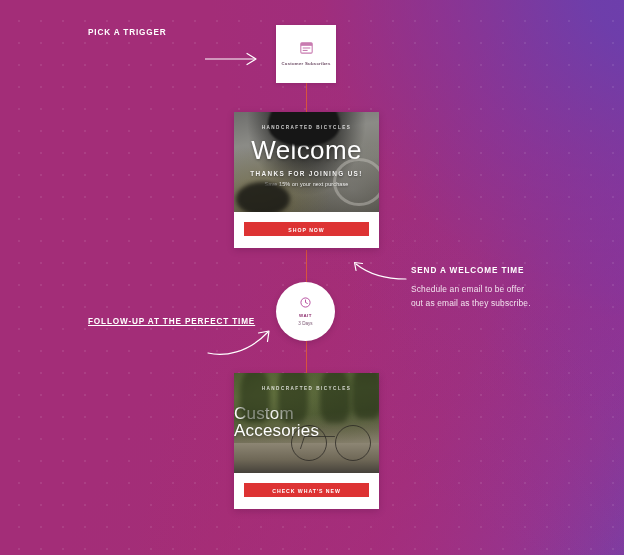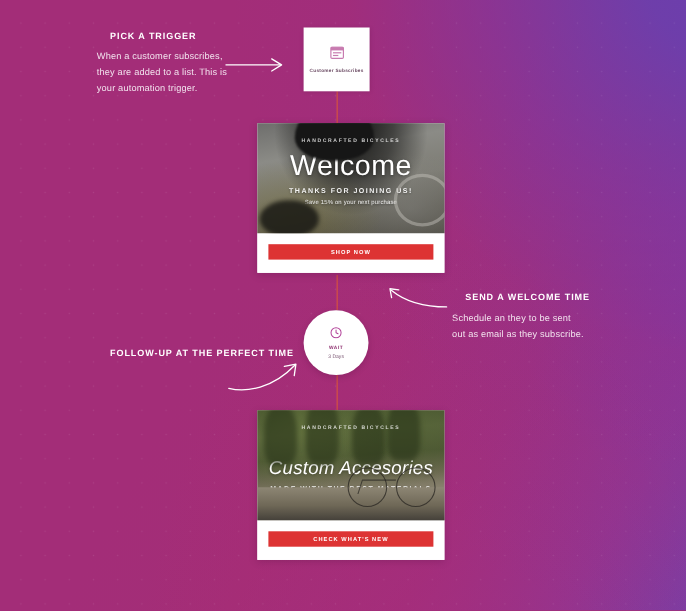--- a/index.html
+++ b/index.html
@@ -20,21 +20,21 @@
   #dots{
     position:absolute;inset:0;
     background-image:radial-gradient(rgba(255,255,255,0.085) 0.8px, transparent 0.9px);
     background-size:22px 22px;
     background-position:8px 10px;
     pointer-events:none;
   }
   .ann{position:absolute;color:#fff;}
   .ann .ttl{
     font-size:8.2px;font-weight:bold;letter-spacing:0.85px;
-    margin:0 0 7px 12px;line-height:1.1;color:#ffffff;
+    margin:0 0 7px 0;line-height:1.1;color:#ffffff;
   }
   .ann .body{
     font-size:8.4px;line-height:1.72;color:#f3e4ef;font-weight:normal;
     letter-spacing:0.15px;
   }
   .ann .body div{white-space:nowrap;}
   .arrow{position:absolute;pointer-events:none;}
 
   
   .conn{position:absolute;width:1.6px;background:#d9543c;left:305.5px;}
@@ -47,21 +47,21 @@
     box-shadow:0 1px 4px rgba(60,10,50,0.18);
   }
   #trigger .ticon{width:13px;height:12px;margin-bottom:7px;}
   #trigger .tlabel{
     font-size:4.3px;color:#6b4a63;letter-spacing:0.25px;
     font-weight:bold;white-space:nowrap;
   }
 
   
   .emailcard{
-    position:absolute;left:234px;width:170px;background:#ffffff;
+    position:absolute;left:234px;width:145px;background:#ffffff;
     box-shadow:0 2px 7px rgba(60,10,50,0.22);
   }
   .hero{
     position:relative;height:100px;overflow:hidden;
     display:flex;flex-direction:column;align-items:center;justify-content:center;
   }
   .hero .eyebrow{
     position:absolute;top:13px;left:0;right:0;text-align:center;
     font-size:4.6px;letter-spacing:1.5px;color:rgba(255,255,255,0.78);
     font-weight:bold;
@@ -112,21 +112,21 @@
     filter:blur(0.6px);
   }
 
   
   .hero2{
     background:
       radial-gradient(ellipse at 24% 14%, rgba(104,120,64,0.75) 0%, rgba(60,70,38,0) 48%),
       radial-gradient(ellipse at 76% 10%, rgba(88,104,56,0.7) 0%, rgba(50,60,32,0) 46%),
       linear-gradient(176deg, #3d4a28 0%, #55603a 22%, #4a5432 42%, #6d6a52 60%, #8a8370 74%, #5f5a4c 92%, #3e3b32 100%);
   }
-  .hero2 h2{font-size:17px;letter-spacing:0.2px;margin-top:18px;font-style:italic;}
+  .hero2 h2{font-size:17px;letter-spacing:0.2px;margin-top:18px;}
   .tree{
     position:absolute;top:-6px;width:30px;height:56px;border-radius:45% 45% 30% 30%;
     background:rgba(34,46,20,0.55);filter:blur(2.5px);
   }
   .road{
     position:absolute;left:0;right:0;bottom:0;height:30px;
     background:linear-gradient(180deg,#8d8674 0%,#6f6857 55%,#45413a 100%);
   }
   .wheel{
     position:absolute;bottom:12px;border:1.6px solid rgba(40,38,34,0.75);
@@ -158,25 +158,20 @@
 <div id="stage">
 
   <div id="dots"></div>
 
   <div class="conn" style="top:83px;height:29px;"></div>
   <div class="conn" style="top:250px;height:32px;"></div>
   <div class="conn" style="top:341px;height:32px;"></div>
 
   <div class="ann" style="left:88px;top:28px;width:150px;">
     <div class="ttl">PICK A TRIGGER</div>
-    <div class="body">
-      <div>When a customer subscribes,</div>
-      <div>they are added to a list. This is</div>
-      <div>your automation trigger.</div>
-    </div>
   </div>
   <svg class="arrow" style="left:203px;top:48px;" width="62" height="20" viewBox="0 0 62 20">
     <path d="M2 11 L52 11" stroke="#ffffff" stroke-width="1.2" fill="none"></path>
     <path d="M44 5.5 L53 11 L44 16.5" stroke="#ffffff" stroke-width="1.2" fill="none" stroke-linecap="round" stroke-linejoin="round"></path>
   </svg>
 
   <div id="trigger">
     <svg class="ticon" viewBox="0 0 24 22">
       <rect x="1.5" y="1.5" width="21" height="19" rx="2" fill="none" stroke="#c87bb0" stroke-width="2"></rect>
       <rect x="1.5" y="1.5" width="21" height="5.5" fill="#c87bb0"></rect>
@@ -201,35 +196,35 @@
     </div>
   </div>
 
   <svg class="arrow" style="left:348px;top:258px;" width="62" height="26" viewBox="0 0 62 26">
     <path d="M58 21 C44 21 24 19 8 6" stroke="#ffffff" stroke-width="1.2" fill="none" stroke-linecap="round"></path>
     <path d="M14.5 5.5 L6.5 4.5 L8 12.5" stroke="#ffffff" stroke-width="1.2" fill="none" stroke-linecap="round" stroke-linejoin="round"></path>
   </svg>
   <div class="ann" style="left:411px;top:266px;width:170px;">
     <div class="ttl">SEND A WELCOME TIME</div>
     <div class="body">
-      <div>Schedule an they to be sent</div>
+      <div>Schedule an email to be offer</div>
       <div>out as email as they subscribe.</div>
     </div>
   </div>
 
   <div id="waitnode">
     <svg class="clock" viewBox="0 0 24 24">
       <circle cx="12" cy="12" r="10" fill="none" stroke="#b3449a" stroke-width="2"></circle>
       <path d="M12 6.5 L12 12 L16 14" fill="none" stroke="#b3449a" stroke-width="2" stroke-linecap="round" stroke-linejoin="round"></path>
     </svg>
     <div class="wlabel">WAIT</div>
     <div class="wval">3 Days</div>
   </div>
 
-  <div class="ann" style="left:88px;top:317px;width:186px;">
+  <div class="ann" style="left:88px;top:317px;width:186px;text-decoration:underline;">
     <div class="ttl">FOLLOW-UP AT THE PERFECT TIME</div>
     <div class="body">
     </div>
   </div>
   <svg class="arrow" style="left:204px;top:329px;" width="72" height="30" viewBox="0 0 72 30">
     <path d="M4 24 C20 28 44 24 64 3" stroke="#ffffff" stroke-width="1.2" fill="none" stroke-linecap="round"></path>
     <path d="M54.5 4 L65 2 L63.5 12.5" stroke="#ffffff" stroke-width="1.2" fill="none" stroke-linecap="round" stroke-linejoin="round"></path>
   </svg>
 
   <div class="emailcard" style="top:373px;">

